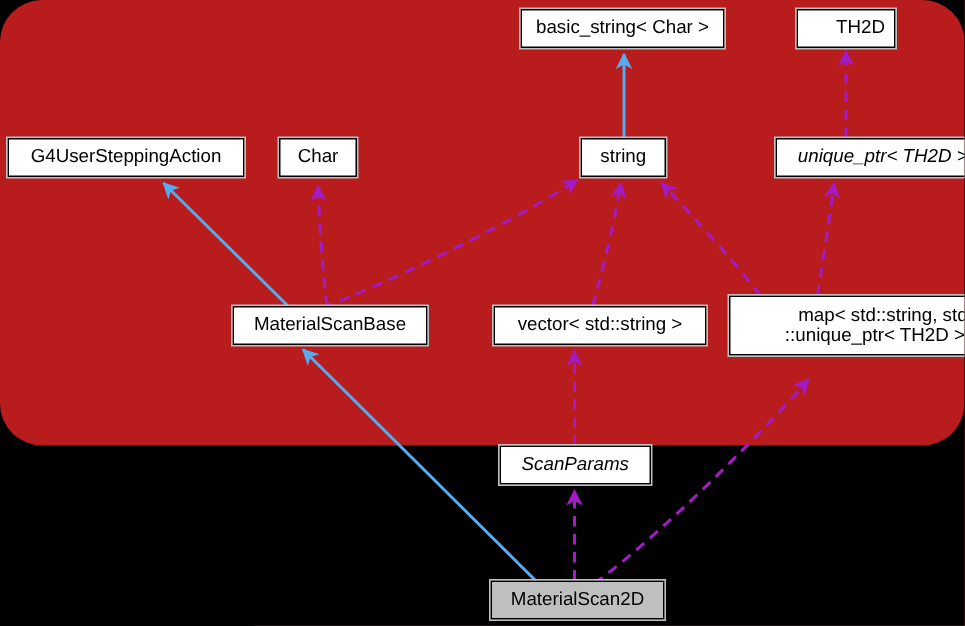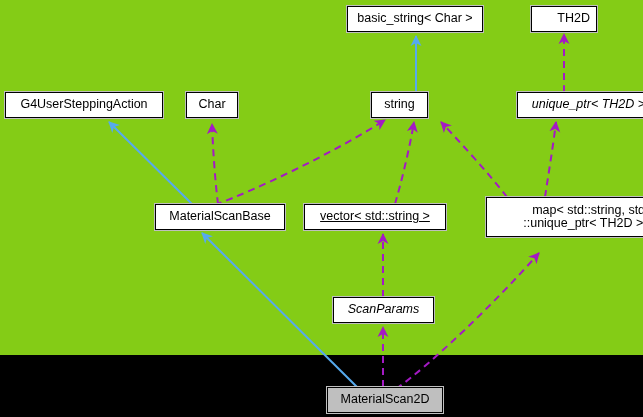--- a/index.html
+++ b/index.html
@@ -13,22 +13,23 @@
     height: 417px;
     position: relative;
     overflow: hidden;
     font-family: "Liberation Sans", sans-serif;
   }
   #diagram-canvas {
     position: absolute;
     left: 0;
     top: 0;
     width: 643px;
-    height: 355px;
-    background: #84cc16;
+    height: 297px;
+    background: #b91c1c;
+    border-radius: 28px;
   }
   #edge-layer {
     position: absolute;
     left: 0;
     top: 0;
     width: 643px;
     height: 417px;
     pointer-events: none;
   }
   .node {
@@ -83,23 +84,23 @@
         <path d="M 383,387 L 383,327" fill="none" stroke="#a41ac4" stroke-width="2" stroke-dasharray="7,5" marker-end="url(#arrow-purple)"></path>
         <path d="M 396,389 C 430,365 495,303 539,253" fill="none" stroke="#a41ac4" stroke-width="2" stroke-dasharray="7,5" marker-end="url(#arrow-purple)"></path>
       </g>
   </svg>
 
   <div id="nodes-group">
       <div class="node" style="left: 347px; top: 6px; width: 136px; height: 26px;"><span class="node-label">basic_string&lt; Char &gt;</span></div>
       <div class="node" style="left: 531px; top: 6px; width: 66px; height: 26px; justify-content: flex-end;"><span class="node-label">TH2D</span></div>
       <div class="node" style="left: 5px; top: 92px; width: 158px; height: 26px; text-align: right;"><span class="node-label">G4UserSteppingAction</span></div>
       <div class="node" style="left: 186px; top: 92px; width: 52px; height: 26px;"><span class="node-label">Char</span></div>
-      <div class="node" style="left: 371px; top: 92px; width: 57px; height: 26px;"><span class="node-label">string</span></div>
+      <div class="node" style="left: 387px; top: 92px; width: 57px; height: 26px;"><span class="node-label">string</span></div>
       <div class="node" style="left: 517px; top: 92px; width: 143px; height: 26px; font-style: italic;"><span class="node-label">unique_ptr&lt; TH2D &gt;</span></div>
       <div class="node" style="left: 155px; top: 204px; width: 130px; height: 26px;"><span class="node-label">MaterialScanBase</span></div>
-      <div class="node" style="left: 304px; top: 204px; width: 142px; height: 26px; text-decoration: underline;"><span class="node-label">vector&lt; std::string &gt;</span></div>
+      <div class="node" style="left: 329px; top: 204px; width: 142px; height: 26px;"><span class="node-label">vector&lt; std::string &gt;</span></div>
       <div class="node" style="left: 486px; top: 197px; width: 175px; height: 40px; justify-content: flex-end;"><span class="node-label">map&lt; std::string, std
 ::unique_ptr&lt; TH2D &gt; &gt;</span></div>
       <div class="node" style="left: 333px; top: 297px; width: 101px; height: 26px; font-style: italic;"><span class="node-label">ScanParams</span></div>
       <div class="node highlight" style="left: 327px; top: 387px; width: 116px; height: 26px;"><span class="node-label">MaterialScan2D</span></div>
     </div>
 
 </div>
 
 </body></html>

